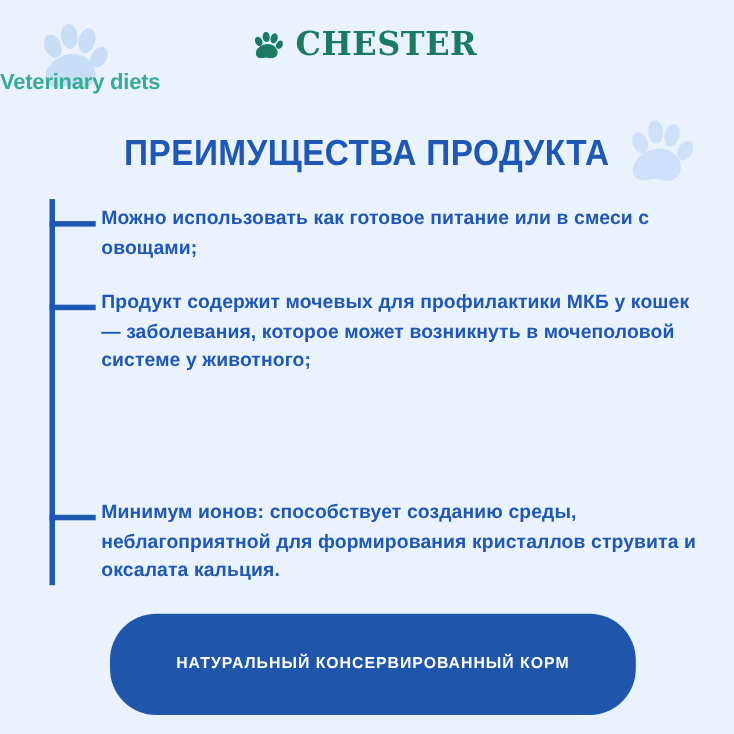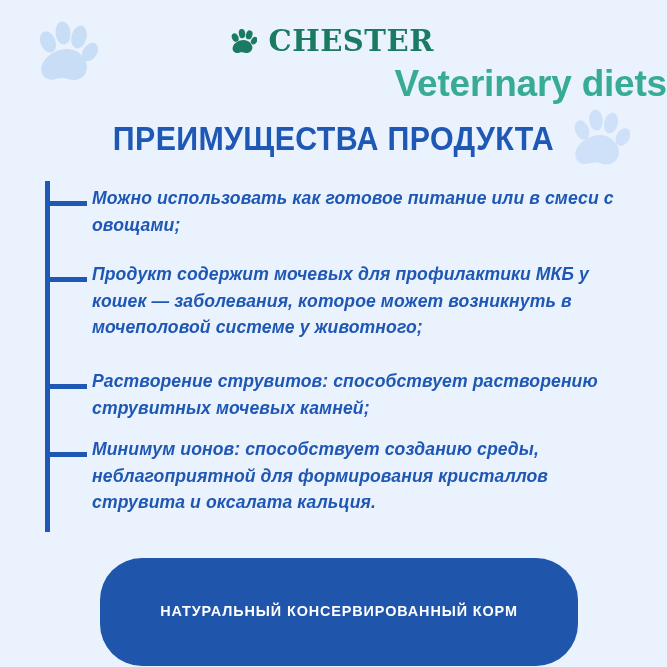--- a/index.html
+++ b/index.html
@@ -24,47 +24,46 @@
   }
   .paw-deco.top-left  { left: 36px;  top: 20px;  width: 62px; height: 68px; }
   .paw-deco.mid-right { left: 572px; top: 106px; width: 58px; height: 64px; }
 
   
   .brand {
     position: absolute;
     top: 24px;
     left: 0;
     width: 667px;
-    text-align: right;
+    text-align: left;
   }
   .brand-row {
     display: flex;
     align-items: center;
     justify-content: center;
     gap: 9px;
     height: 34px;
   }
   .brand-paw { width: 26px; height: 24px; display: block; }
   .brand-name {
     font-family: "DejaVu Serif", serif;
     font-weight: bold;
     font-size: 30px;
     letter-spacing: 0.5px;
     color: #1b7a62;
     line-height: 1;
     transform: scaleX(0.97);
   }
   .brand-sub {
     margin-top: 7px;
-    font-size: 37px;
+    font-size: 20px;
     font-weight: bold;
     color: #38ab96;
     letter-spacing: -0.2px;
     line-height: 1.05;
-    margin-left: 32px;
   }
 
   
   .section-heading {
     position: absolute;
     top: 121px;
     left: 0;
     width: 667px;
     text-align: center;
     font-size: 33px;
@@ -90,21 +89,20 @@
     left: 45px;
     top: 3px;
     width: 5px;
     height: 351px;
     background: #1f57b5;
   }
   .benefit {
     position: absolute;
     left: 45px;
     width: 600px;
-    font-style: italic;
   }
   .benefit .tick {
     position: absolute;
     left: 0;
     top: 16px;
     width: 42px;
     height: 5px;
     background: #1f57b5;
   }
   .benefit .btext {
@@ -112,29 +110,29 @@
     font-size: 17.6px;
     font-weight: bold;
     color: #1f57b5;
     line-height: 1.52;
     letter-spacing: 0.1px;
     max-width: 545px;
   }
   .benefit.b0 { top: 7px; }
   .benefit.b1 { top: 83px; }
   .benefit.b2 { top: 190px; }
-  .benefit.b3 { top: 258px; }
+  .benefit.b3 { top: 274px; }
 
   
   .banner {
     position: absolute;
     left: 100px;
     top: 558px;
     width: 478px;
-    height: 108px;
+    height: 92px;
     background: #1f55ab;
     border-radius: 42px;
     display: flex;
     flex-direction: column;
     align-items: center;
     justify-content: center;
     box-sizing: border-box;
   }
   .banner-line {
     color: #ffffff;
@@ -193,24 +191,20 @@
   <div class="benefit b0">
     <span class="tick"></span>
     <div class="btext">Можно использовать как готовое питание или в смеси с овощами;</div>
   </div>
 
   <div class="benefit b1">
     <span class="tick"></span>
     <div class="btext">Продукт содержит мочевых для профилактики МКБ у кошек — заболевания, которое может возникнуть в мочеполовой системе у животного;</div>
   </div>
 
-  <div class="benefit b2">
-    <span class="tick"></span>
-    <div class="btext">Растворение струвитов: способствует растворению струвитных мочевых камней;</div>
-  </div>
 
   <div class="benefit b3">
     <span class="tick"></span>
     <div class="btext">Минимум ионов: способствует созданию среды, неблагоприятной для формирования кристаллов струвита и оксалата кальция.</div>
   </div>
 </div>
 
 <div class="banner">
   <div class="banner-line">НАТУРАЛЬНЫЙ КОНСЕРВИРОВАННЫЙ КОРМ</div>
 </div>

